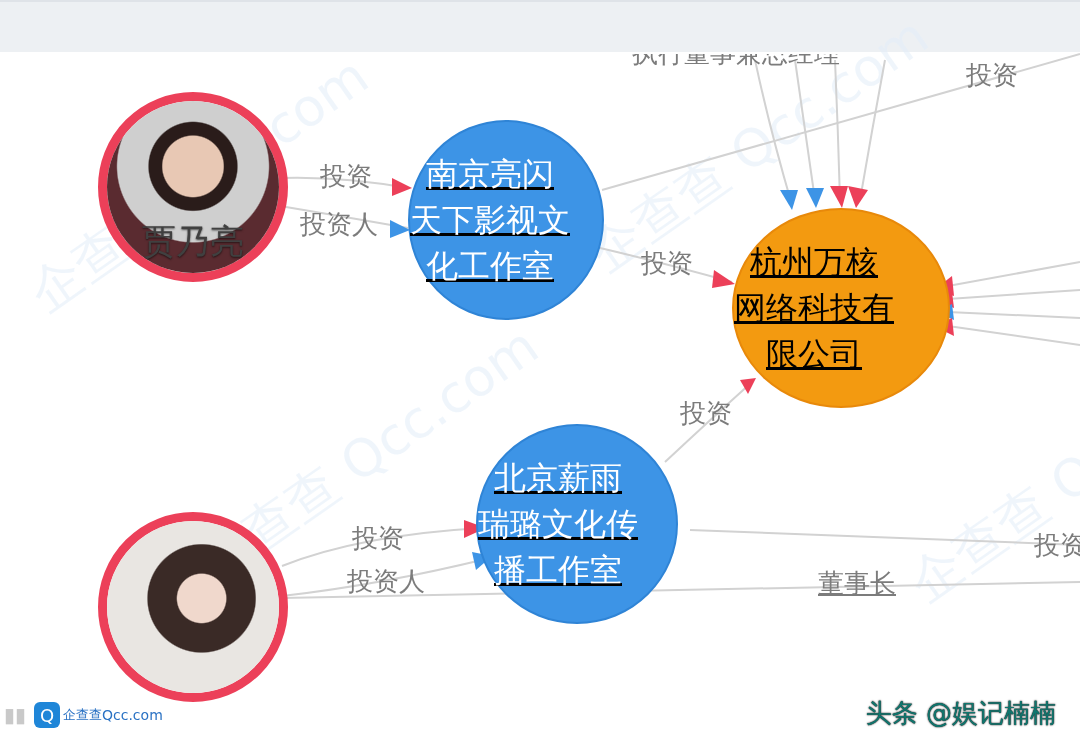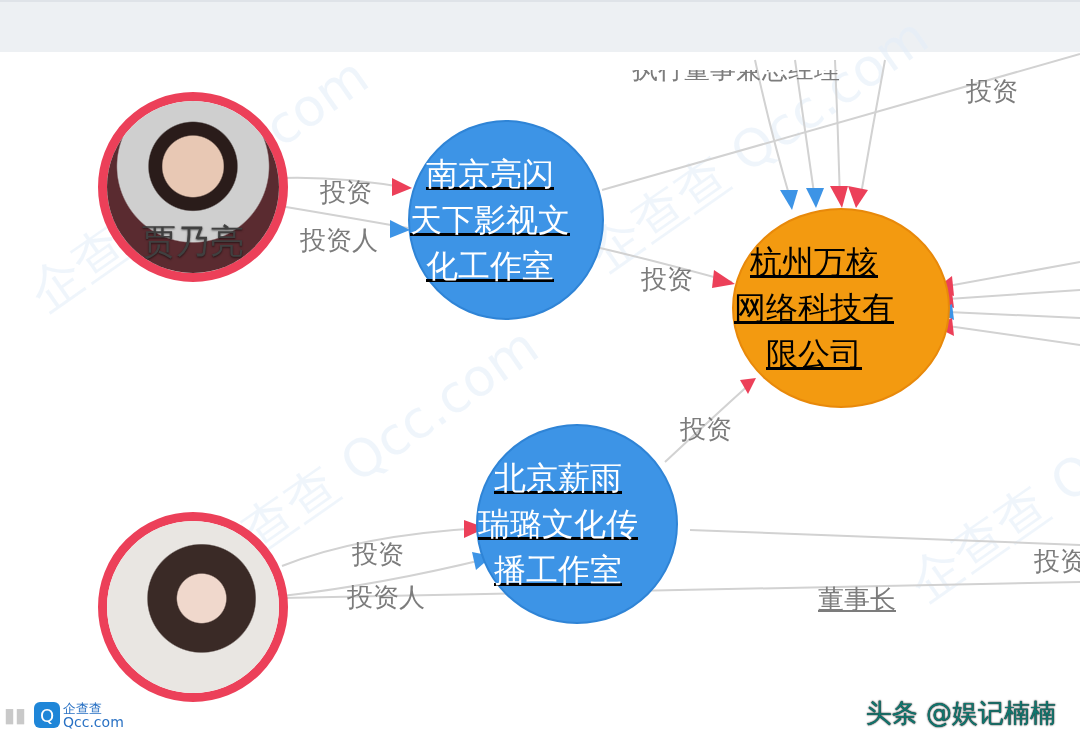--- a/index.html
+++ b/index.html
@@ -1,32 +1,32 @@
 <!DOCTYPE html>
 <html><head>
 <meta charset="utf-8">
 <style>
   html, body { margin:0; padding:0; }
   body { width:1080px; height:748px; position:relative; overflow:hidden; background:#ffffff; font-family:"DejaVu Sans", sans-serif; }
   .topbar { position:absolute; left:0; top:0; width:1080px; height:52px; background:#edf0f3; border-top:2px solid #dfe3e8; box-sizing:border-box; }
   svg.graph { position:absolute; left:0; top:0; }
-  .edge-label { position:absolute; color:#7c7c7c; font-size:26px; white-space:nowrap; line-height:1;margin-top:16px; }
+  .edge-label { position:absolute; color:#7c7c7c; font-size:26px; white-space:nowrap; line-height:1; }
   .node { position:absolute; border-radius:50%; display:flex; align-items:center; justify-content:flex-start; text-align:center; box-sizing:border-box;text-decoration:underline; }
   .node .t { color:#fff; font-size:32px; line-height:46px; white-space:pre-line; }
   .node.blue { background:#3d94e6; border:2px solid #2f84d6; }
   .node.orange { background:#f39a10; border:2px solid #e8890a; }
   .node.orange .t { color:#000000; }
   .person { position:absolute; border-radius:50%; border:9px solid #ec4059; box-sizing:border-box; overflow:hidden; }
   .person .photo { position:absolute; inset:0; }
   .person .name { position:absolute; left:0; right:0; text-align:center; color:#404040; font-size:34px; text-shadow:0 1px 2px rgba(0,0,0,.6); }
   .watermark { position:absolute; color:#e3eef9; font-size:52px; transform:rotate(-35deg); opacity:.55; white-space:nowrap; }
   .footer { position:absolute; left:0; top:690px; width:1080px; height:50px; display:flex; align-items:center; }
   .footer .bars { color:#c9c9c9; font-size:20px; margin-left:4px; width:24px; }
   .footer .logo { width:26px; height:26px; border-radius:6px; background:#1f86d8; color:#fff; display:flex; align-items:center; justify-content:center; font-size:18px; margin-left:6px; }
-  .footer .logo-text { display:flex; flex-direction:column; margin-left:3px; line-height:1; }
+  .footer .logo-text { display:flex; flex-direction:row; margin-left:3px; line-height:1; }
   .footer .logo-text .a { font-size:13px; color:#2a72c4; }
   .footer .logo-text .b { font-size:14px; color:#2a72c4; }
   .footer .disc { color:#9a9a9a; font-size:21px; margin-left:12px; white-space:nowrap; }
   .footer .credit { position:absolute; right:24px; top:6px; color:#0f766e; font-size:26px; text-shadow:0 0 2px #333, 0 0 1px #000; white-space:nowrap; }
 </style>
 </head>
 <body>
 
 <div class="topbar"></div>
 

